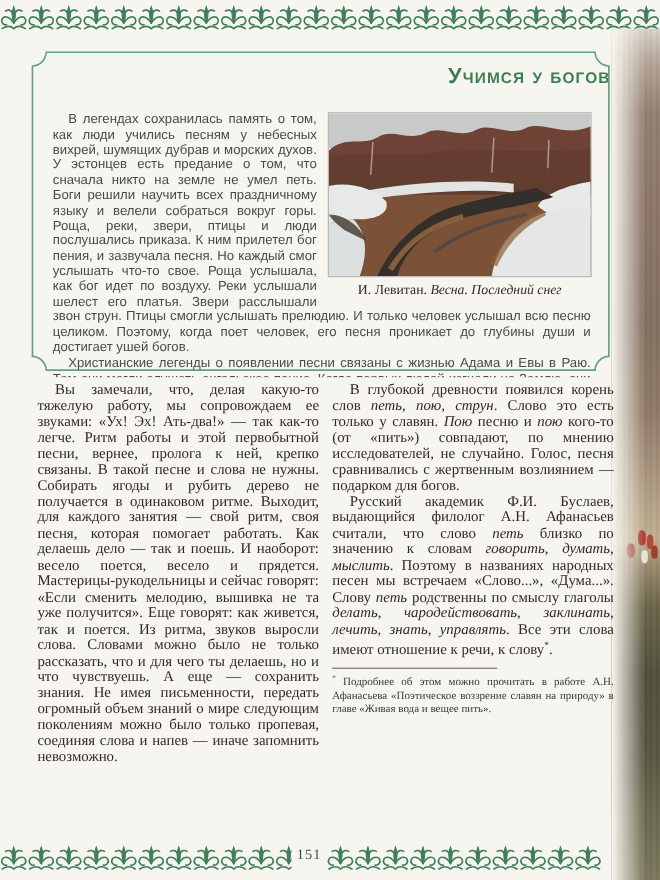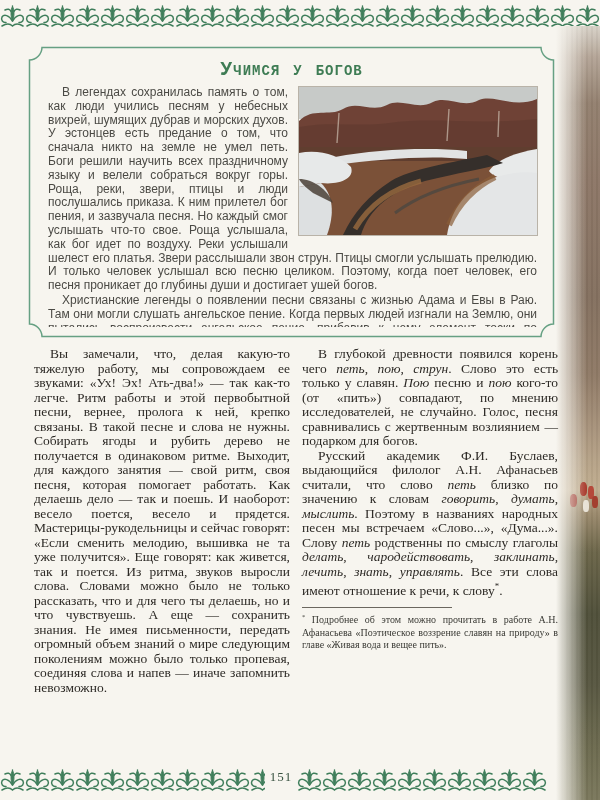--- a/index.html
+++ b/index.html
@@ -23,21 +23,21 @@
   .f2{left:32px;top:460px;width:6px;height:13px;background:#b5493a;}
   .f3{left:14px;top:468px;width:7px;height:13px;background:#9c3a2e;}
   .f4{left:27px;top:474px;width:6px;height:12px;background:#e8e2d6;}
   .f5{left:36px;top:470px;width:6px;height:12px;background:#a33f2f;}
   .bleed-fade{position:absolute;inset:0;
     background:linear-gradient(90deg,#f7f5ef 0%,rgba(247,245,239,.6) 28%,rgba(247,245,239,0) 70%);}
 
   
   .lesson-box{position:absolute;top:46px;left:28px;width:527px;height:292px;}
   .box-border{position:absolute;inset:0;}
-  .box-title{margin:12px 0 4px;text-align:center;font-family:Liberation Mono, monospace;
+  .box-title{margin:12px 0 20px;text-align:right;font-family:Liberation Sans, sans-serif;
     font-variant:small-caps;font-weight:bold;font-size:20px;letter-spacing:1px;color:var(--title,#3e7c54);}
   .box-content{position:relative;margin:2px 17px 0 19px;height:242px;overflow:hidden;
     font-family:"Liberation Sans",sans-serif;font-size:12px;line-height:13.8px;
     color:#4b4a45;text-align:justify;}
   .box-p{margin:1px;text-indent:14px;}
   .painting-fig{float:right;width:240px;margin:1px 0 3px 10px;}
   .painting-fig svg{display:block;border:1px solid #b9b3a8;}
   .painting-caption{margin-top:5px;text-align:center;font-family:"Liberation Serif",serif;
     font-size:12.5px;color:#2e2b28;font-style:normal;}
 
@@ -334,32 +334,35 @@
         <path d="M0 66 C20 62 40 68 52 80 C56 92 40 98 22 96 L0 100 Z" fill="#e7e9e9"></path>
         <path d="M0 100 L22 96 C34 108 36 126 28 148 L0 148 Z" fill="#dde0e1"></path>
         <path d="M0 92 C14 92 28 102 34 116 L14 106 C6 100 2 96 0 92 Z" fill="#4a3f36" opacity="0.85"></path>
         <path d="M238 62 C214 66 196 74 190 84 C196 92 214 96 238 94 Z" fill="#e8eaea"></path>
         <path d="M148 148 C152 122 168 102 192 92 C208 86 226 84 238 86 L238 148 Z" fill="#e4e6e7"></path>
         <path d="M62 148 C70 122 92 104 126 94 C158 86 186 82 204 76 L188 68 C150 76 112 82 92 94 C70 108 54 126 44 148 Z" fill="#352f2b"></path>
         <path d="M96 126 C120 108 150 98 180 92" stroke="#55493f" stroke-width="3" fill="none"></path>
         <path d="M56 142 C70 118 92 102 122 94" stroke="#9a6a3e" stroke-width="5" fill="none" opacity="0.8"></path>
         <path d="M150 138 C160 116 176 100 196 90" stroke="#8a5c38" stroke-width="6" fill="none" opacity="0.7"></path>
       </svg>
+      <figcaption class="painting-caption">
+        <span>И. Левитан. </span><i>Весна. Последний снег</i>
+      </figcaption>
     </figure>
     <p class="box-p">В легендах сохранилась память о том, как люди учились песням у небесных вихрей, шумящих дубрав и морских духов. У эстонцев есть предание о том, что сначала никто на земле не умел петь. Боги решили научить всех праздничному языку и велели собраться вокруг горы. Роща, реки, звери, птицы и люди послушались приказа. К ним прилетел бог пения, и зазвучала песня. Но каждый смог услышать что-то свое. Роща услышала, как бог идет по воздуху. Реки услышали шелест его платья. Звери расслышали звон струн. Птицы смогли услышать прелюдию. И только человек услышал всю песню целиком. Поэтому, когда поет человек, его песня проникает до глубины души и достигает ушей богов.</p>
     <p class="box-p">Христианские легенды о появлении песни связаны с жизнью Адама и Евы в Раю. Там они могли слушать ангельское пение. Когда первых людей изгнали на Землю, они пытались воспроизвести ангельское пение, прибавив к нему элемент тоски по утраченному Раю.</p>
   </div>
 </section>
 
 <main class="columns">
   <div class="col">
     <p class="body-p">Вы замечали, что, делая какую-то тяжелую работу, мы сопровождаем ее звуками: «Ух! Эх! Ать-два!» — так как-то легче. Ритм работы и этой первобытной песни, вернее, пролога к ней, крепко связаны. В такой песне и слова не нужны. Собирать ягоды и рубить дерево не получается в одинаковом ритме. Выходит, для каждого занятия — свой ритм, своя песня, которая помогает работать. Как делаешь дело — так и поешь. И наоборот: весело поется, весело и прядется. Мастерицы-рукодельницы и сейчас говорят: «Если сменить мелодию, вышивка не та уже получится». Еще говорят: как живется, так и поется. Из ритма, звуков выросли слова. Словами можно было не только рассказать, что и для чего ты делаешь, но и что чувствуешь. А еще — сохранить знания. Не имея письменности, передать огромный объем знаний о мире следующим поколениям можно было только пропевая, соединяя слова и напев — иначе запомнить невозможно.</p>
   </div>
   <div class="col">
-    <p class="body-p"><span>В глубокой древности появился корень чего </span><i>петь</i><span>, </span><i>пою</i><span>, </span><i>струн</i><span>. Слово это есть только у славян. </span><i>Пою</i><span> песню и </span><i>пою</i><span> кого-то (от «пить») совпадают, по мнению исследователей, не случайно. Голос, песня сравнивались с жертвенным возлиянием — подарком для богов.</span></p>
+    <p class="body-p"><span>В глубокой древности появился корень слов </span><i>петь</i><span>, </span><i>пою</i><span>, </span><i>струн</i><span>. Слово это есть только у славян. </span><i>Пою</i><span> песню и </span><i>пою</i><span> кого-то (от «пить») совпадают, по мнению исследователей, не случайно. Голос, песня сравнивались с жертвенным возлиянием — подарком для богов.</span></p>
     <p class="body-p"><span>Русский академик Ф.И. Буслаев, выдающийся филолог А.Н. Афанасьев считали, что слово </span><i>петь</i><span> близко по значению к словам </span><i>говорить</i><span>, </span><i>думать</i><span>, </span><i>мыслить</i><span>. Поэтому в названиях народных песен мы встречаем «Слово...», «Дума...». Слову </span><i>петь</i><span> родственны по смыслу глаголы </span><i>делать</i><span>, </span><i>чародействовать</i><span>, </span><i>заклинать</i><span>, </span><i>лечить</i><span>, </span><i>знать</i><span>, </span><i>управлять</i><span>. Все эти слова имеют отношение к речи, к слову</span><sup>*</sup><span>.</span></p>
     <div class="footnote">
       <div class="footnote-rule"></div>
       <p class="footnote-text"><sup>*</sup><span> Подробнее об этом можно прочитать в работе А.Н. Афанасьева «Поэтическое воззрение славян на природу» в главе «Живая вода и вещее пить».</span></p>
     </div>
   </div>
 </main>
 
 <div class="bottom-bar">
   <div class="ornament seg">

